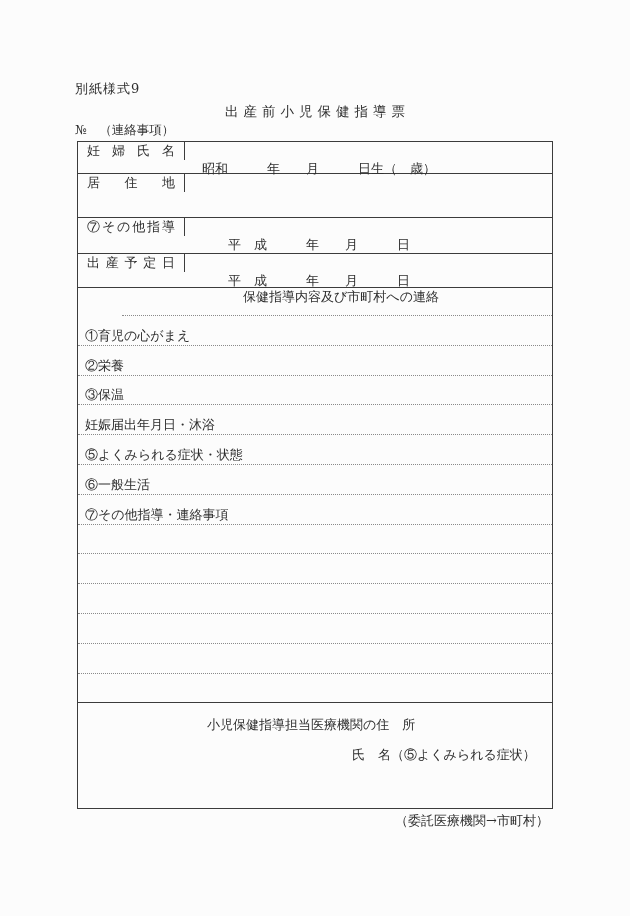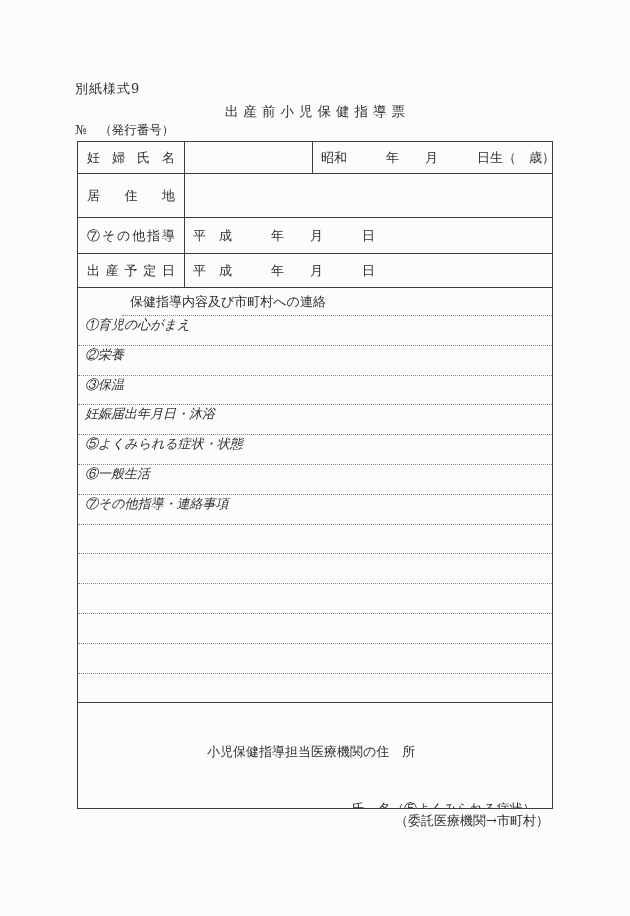--- a/index.html
+++ b/index.html
@@ -49,20 +49,21 @@
     border: 1px solid #3c3c3c;
     box-sizing: border-box;
     font-size: 13px;
     overflow: hidden;
   }
   .row {
     display: flex;
     align-items: center;
     box-sizing: border-box;
     border-bottom: 1px solid #3c3c3c;
+    flex-direction: column;
   }
   .r1 { height: 32px; }
   .r2 { height: 44px; }
   .r3 { height: 36px; }
   .r4 { height: 34px; }
   .r5 { height: 28px; border-bottom: 1px dotted #8a8a8a; padding-left: 8px; margin-left: 44px; }
   .label-cell {
     width: 107px;
     align-self: stretch;
     display: flex;
@@ -88,37 +89,35 @@
   .value-cell {
     flex: 1;
     padding-left: 8px;
     white-space: pre;
   }
   .item-row {
     height: 29.8px;
     box-sizing: border-box;
     border-bottom: 1px dotted #8a8a8a;
     display: flex;
-    align-items: flex-start;
+    align-items: flex-end;
     padding-left: 7px;
-    font-style: italic;
   }
   .item-row.last {
     border-bottom: 1px solid #3c3c3c;
   }
   .sig-block {
     height: 106px;
     box-sizing: border-box;
     padding-top: 7px;
   }
   .sig-line {
     height: 30px;
     line-height: 30px;
     white-space: pre;
-    margin-top: 27px;
   }
   .sig-line.l1 { padding-left: 129px; }
   .sig-line.l2 { padding-left: 274px; }
   .sig-line.l3 { padding-left: 274px; }
   .bottom-note {
     position: absolute;
     left: 77px;
     top: 812px;
     width: 472px;
     text-align: right;
@@ -127,21 +126,21 @@
 </style>
 </head>
 <body>
 
 <div class="sheet">
 
   <div class="form-ref">別紙様式9</div>
 
   <div class="doc-title">出産前小児保健指導票</div>
 
-  <div class="issue-no">№　（発行番号）</div>
+  <div class="issue-no">№　（連絡事項）</div>
 
   <div class="form-table">
 
     <div class="row r1">
       <div class="label-cell">
         <div class="label-inner">妊婦氏名</div>
       </div>
       <div class="blank-cell"></div>
       <div class="value-cell">昭和　　　年　　月　　　日生（　歳）</div>
     </div>

